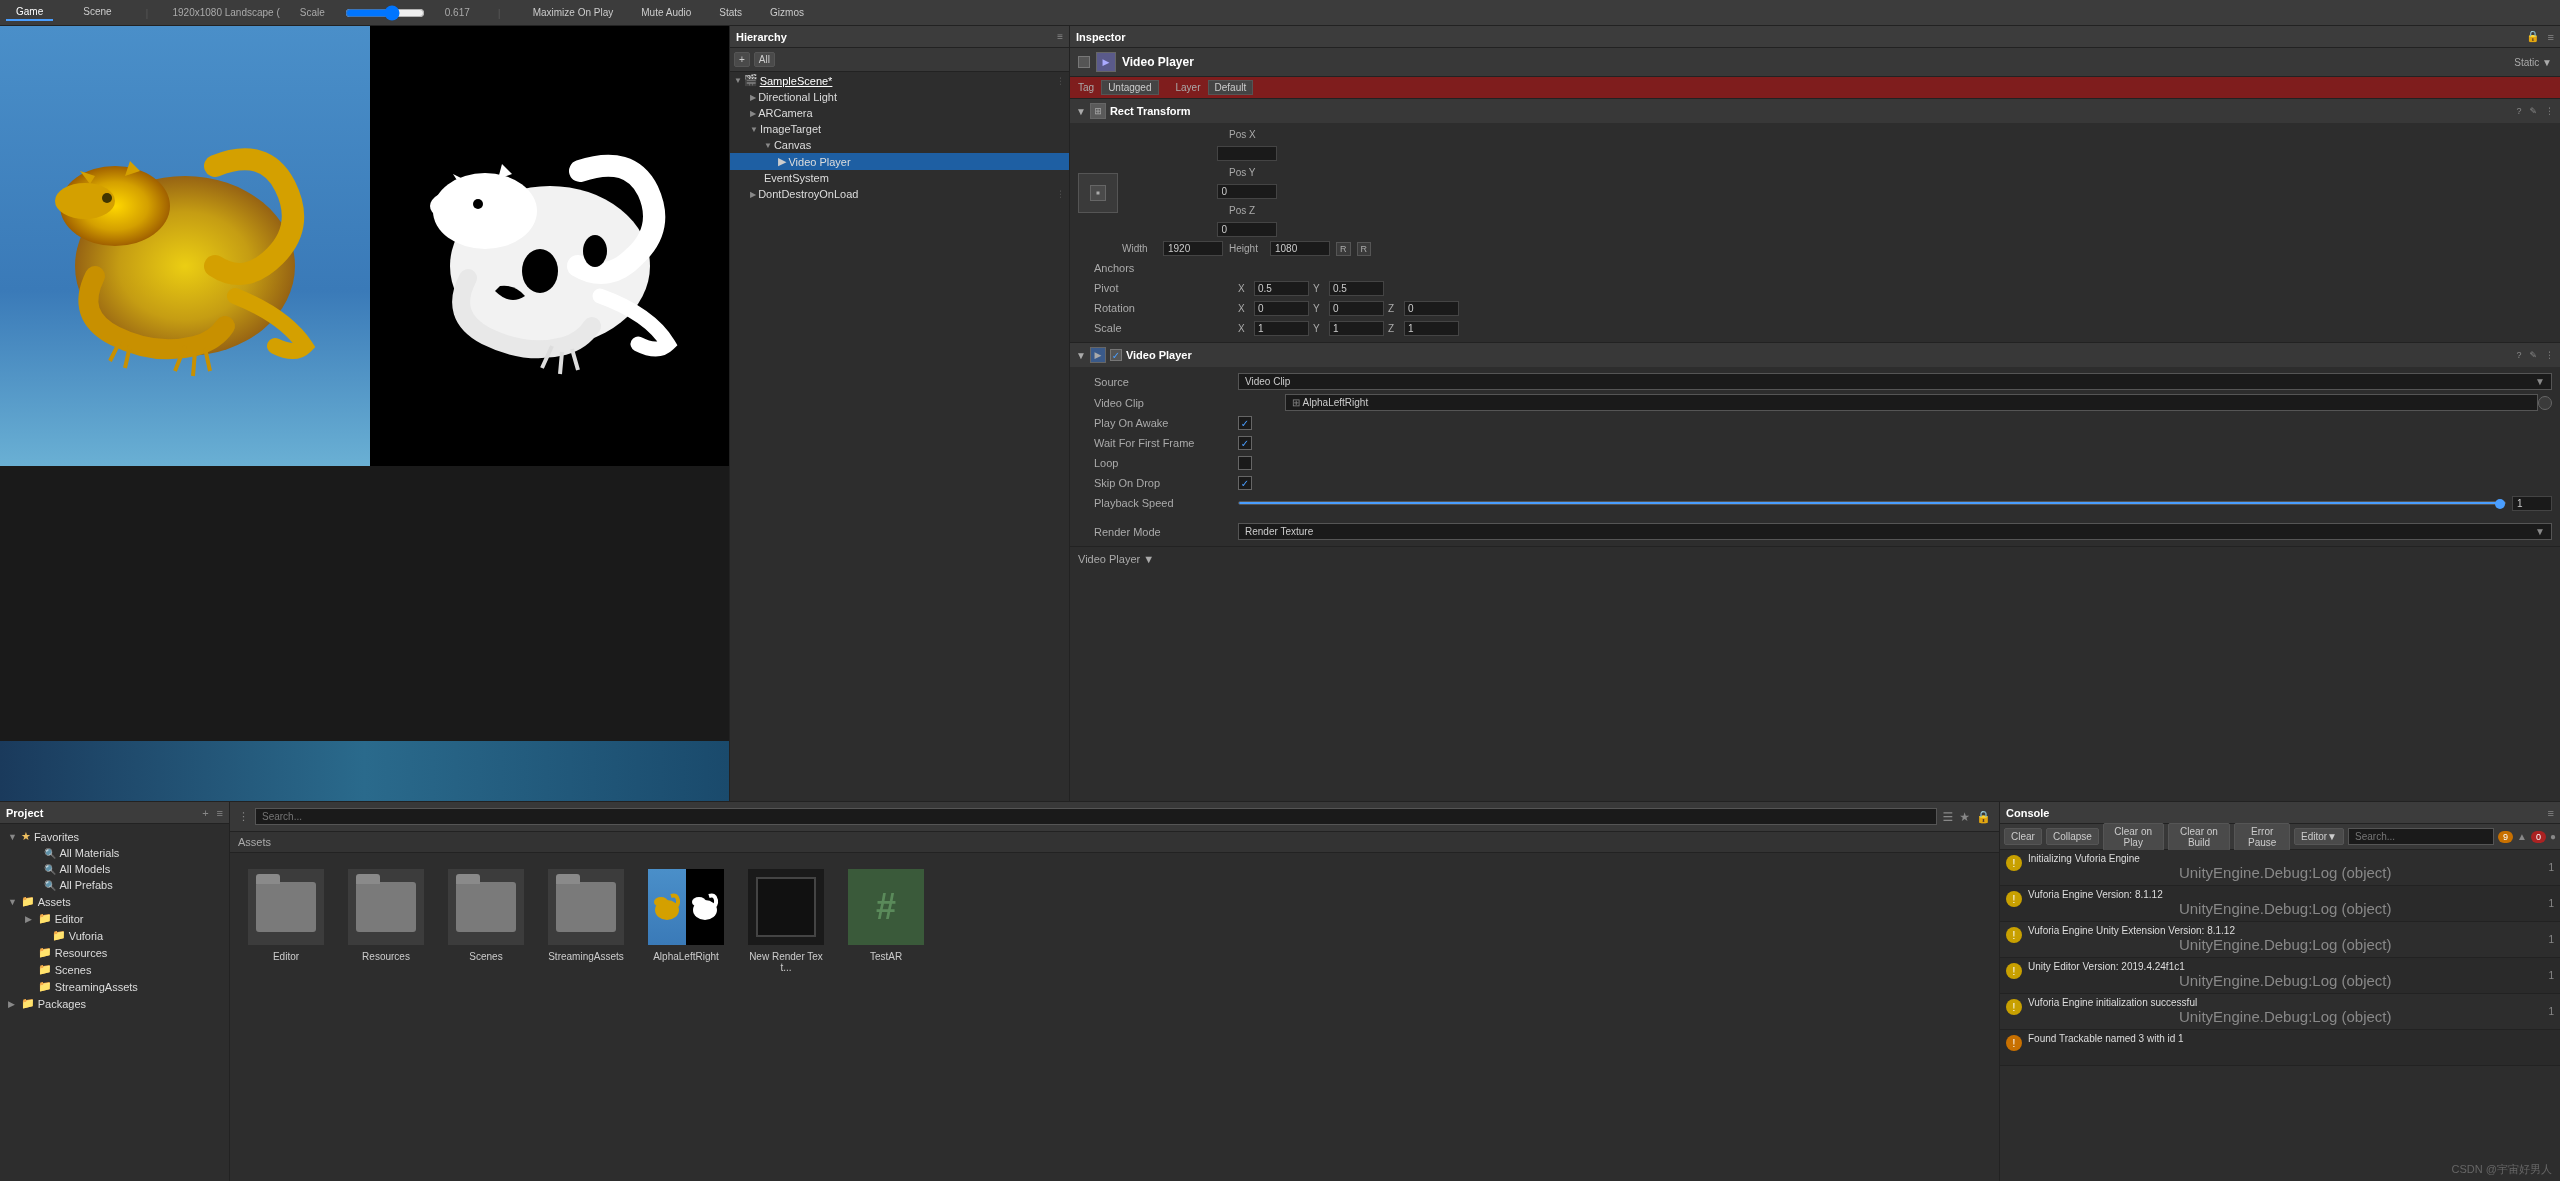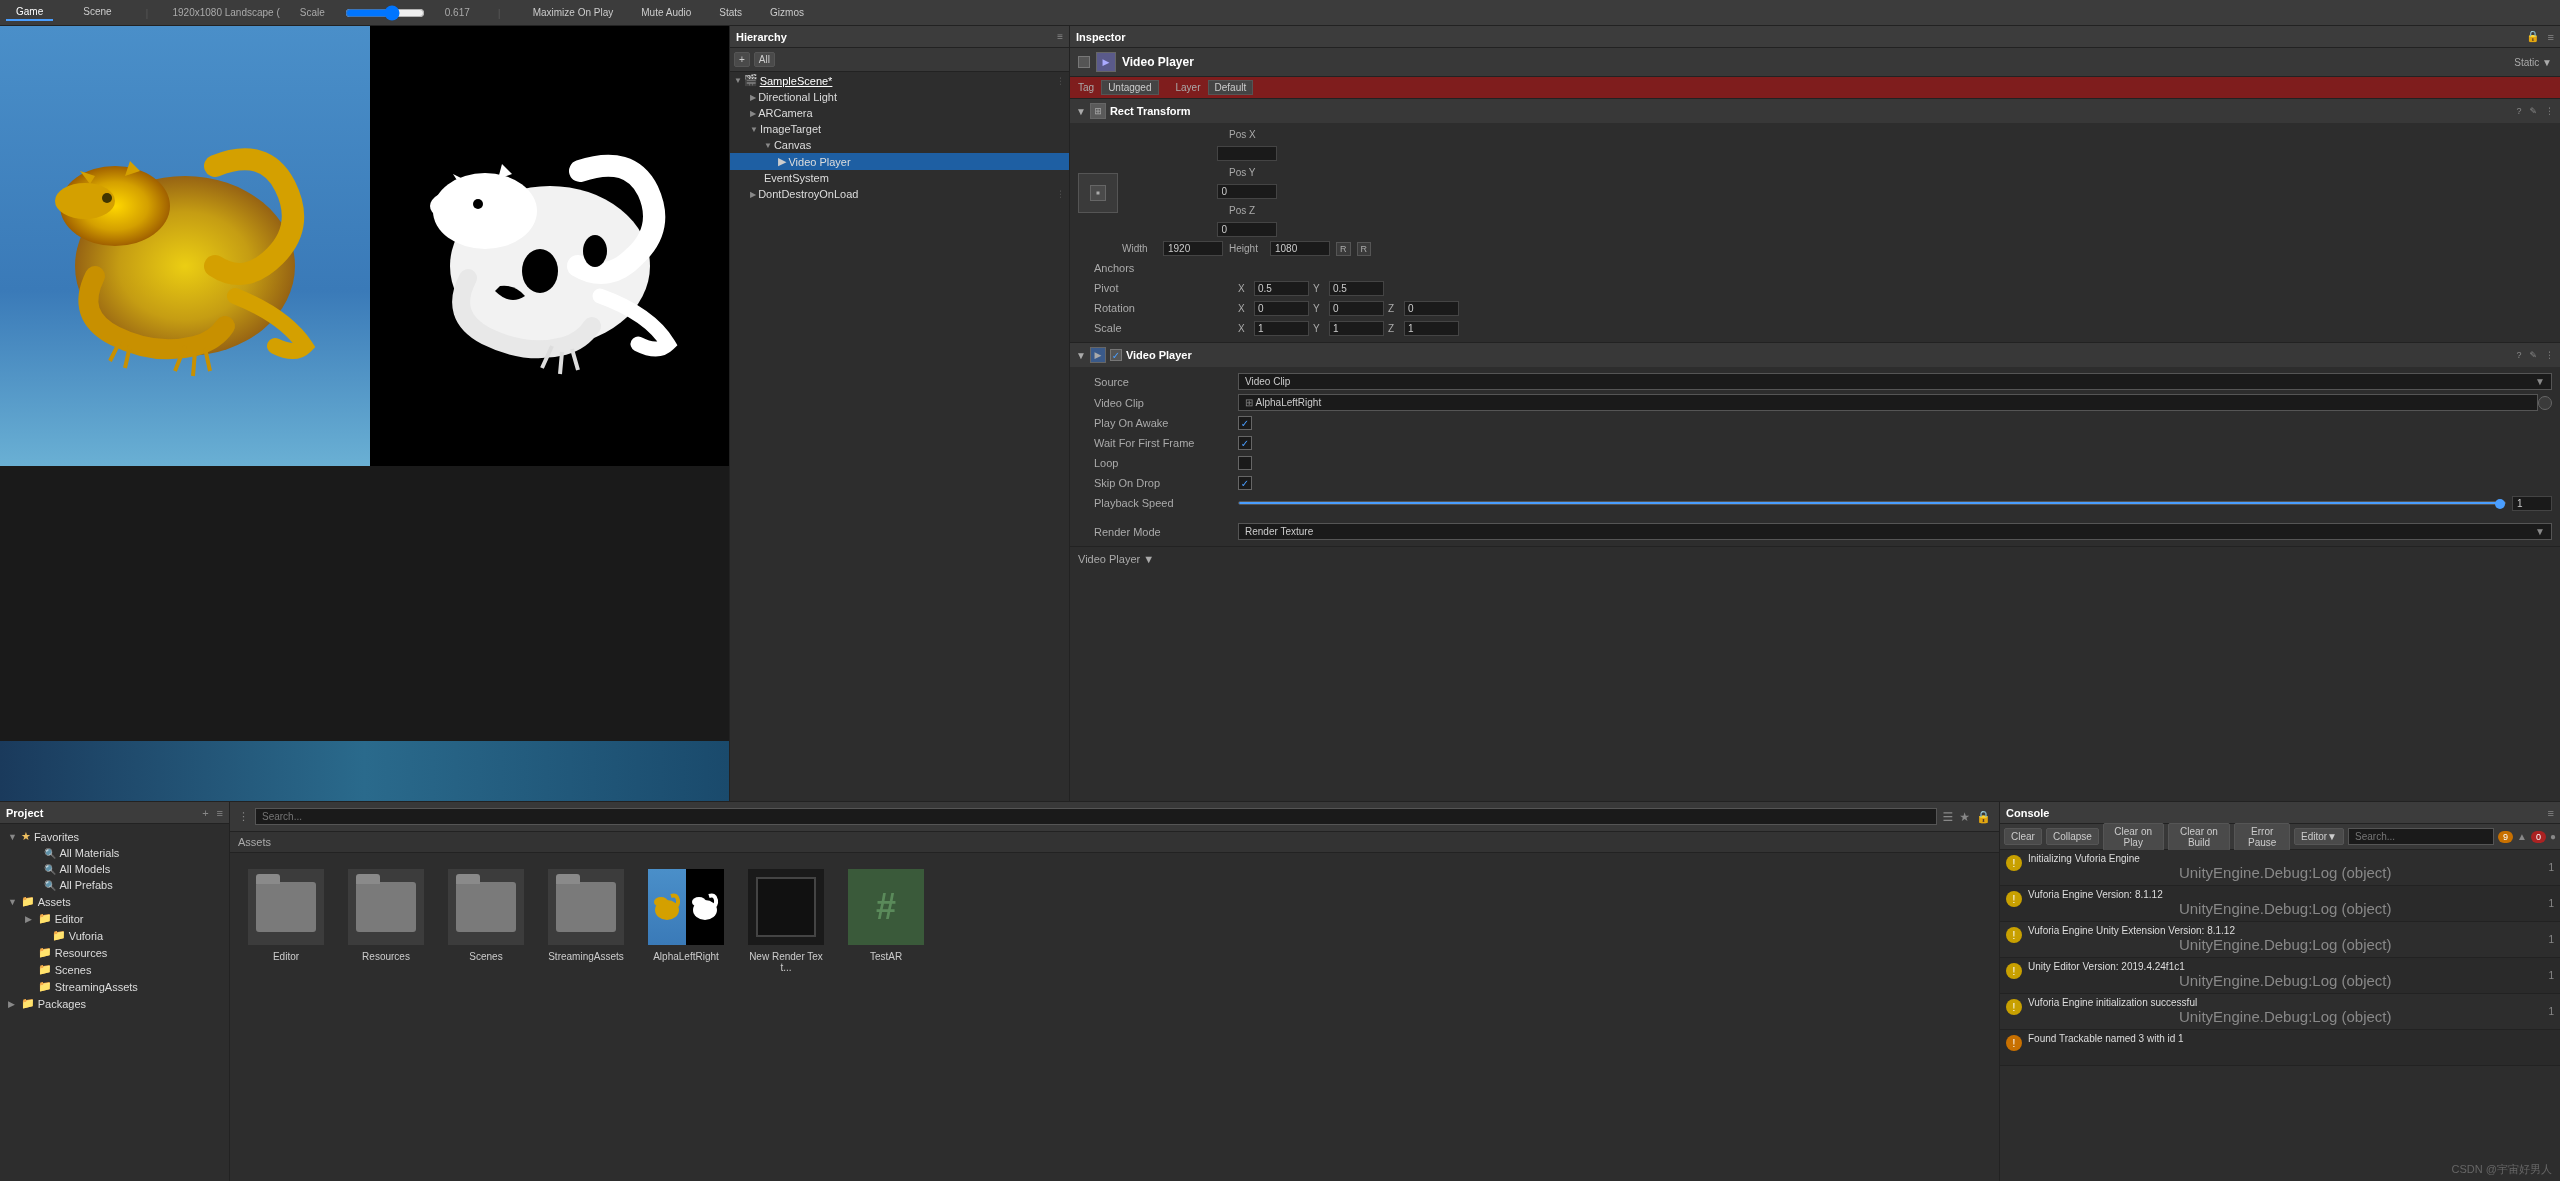--- a/index.html
+++ b/index.html
@@ -858,21 +858,21 @@
             <span class="prop-label">Source</span>
             <div class="dropdown-val">
               <span>Video Clip</span>
               <span style="flex:1"></span>
               <span class="dropdown-arrow">▼</span>
             </div>
           </div>
 
           <div class="prop-row">
             <span class="prop-label">Video Clip</span>
-            <div style="display:flex;align-items:center;gap:0;flex:1;">
+            <div style="display:flex;align-items:center;gap:0;flex:1;margin-left:47px;">
               <div style="background:#1a1a1a;border:1px solid #555;padding:2px 6px;flex:1;font-size:10px;color:#ccc;">
                 <span style="color:#888;">⊞ </span><span>AlphaLeftRight</span>
               </div>
               <div class="vc-circle"></div>
             </div>
           </div>
 
           <div class="prop-row">
             <span class="prop-label">Play On Awake</span>
             <div class="checkbox-val checked"></div>

